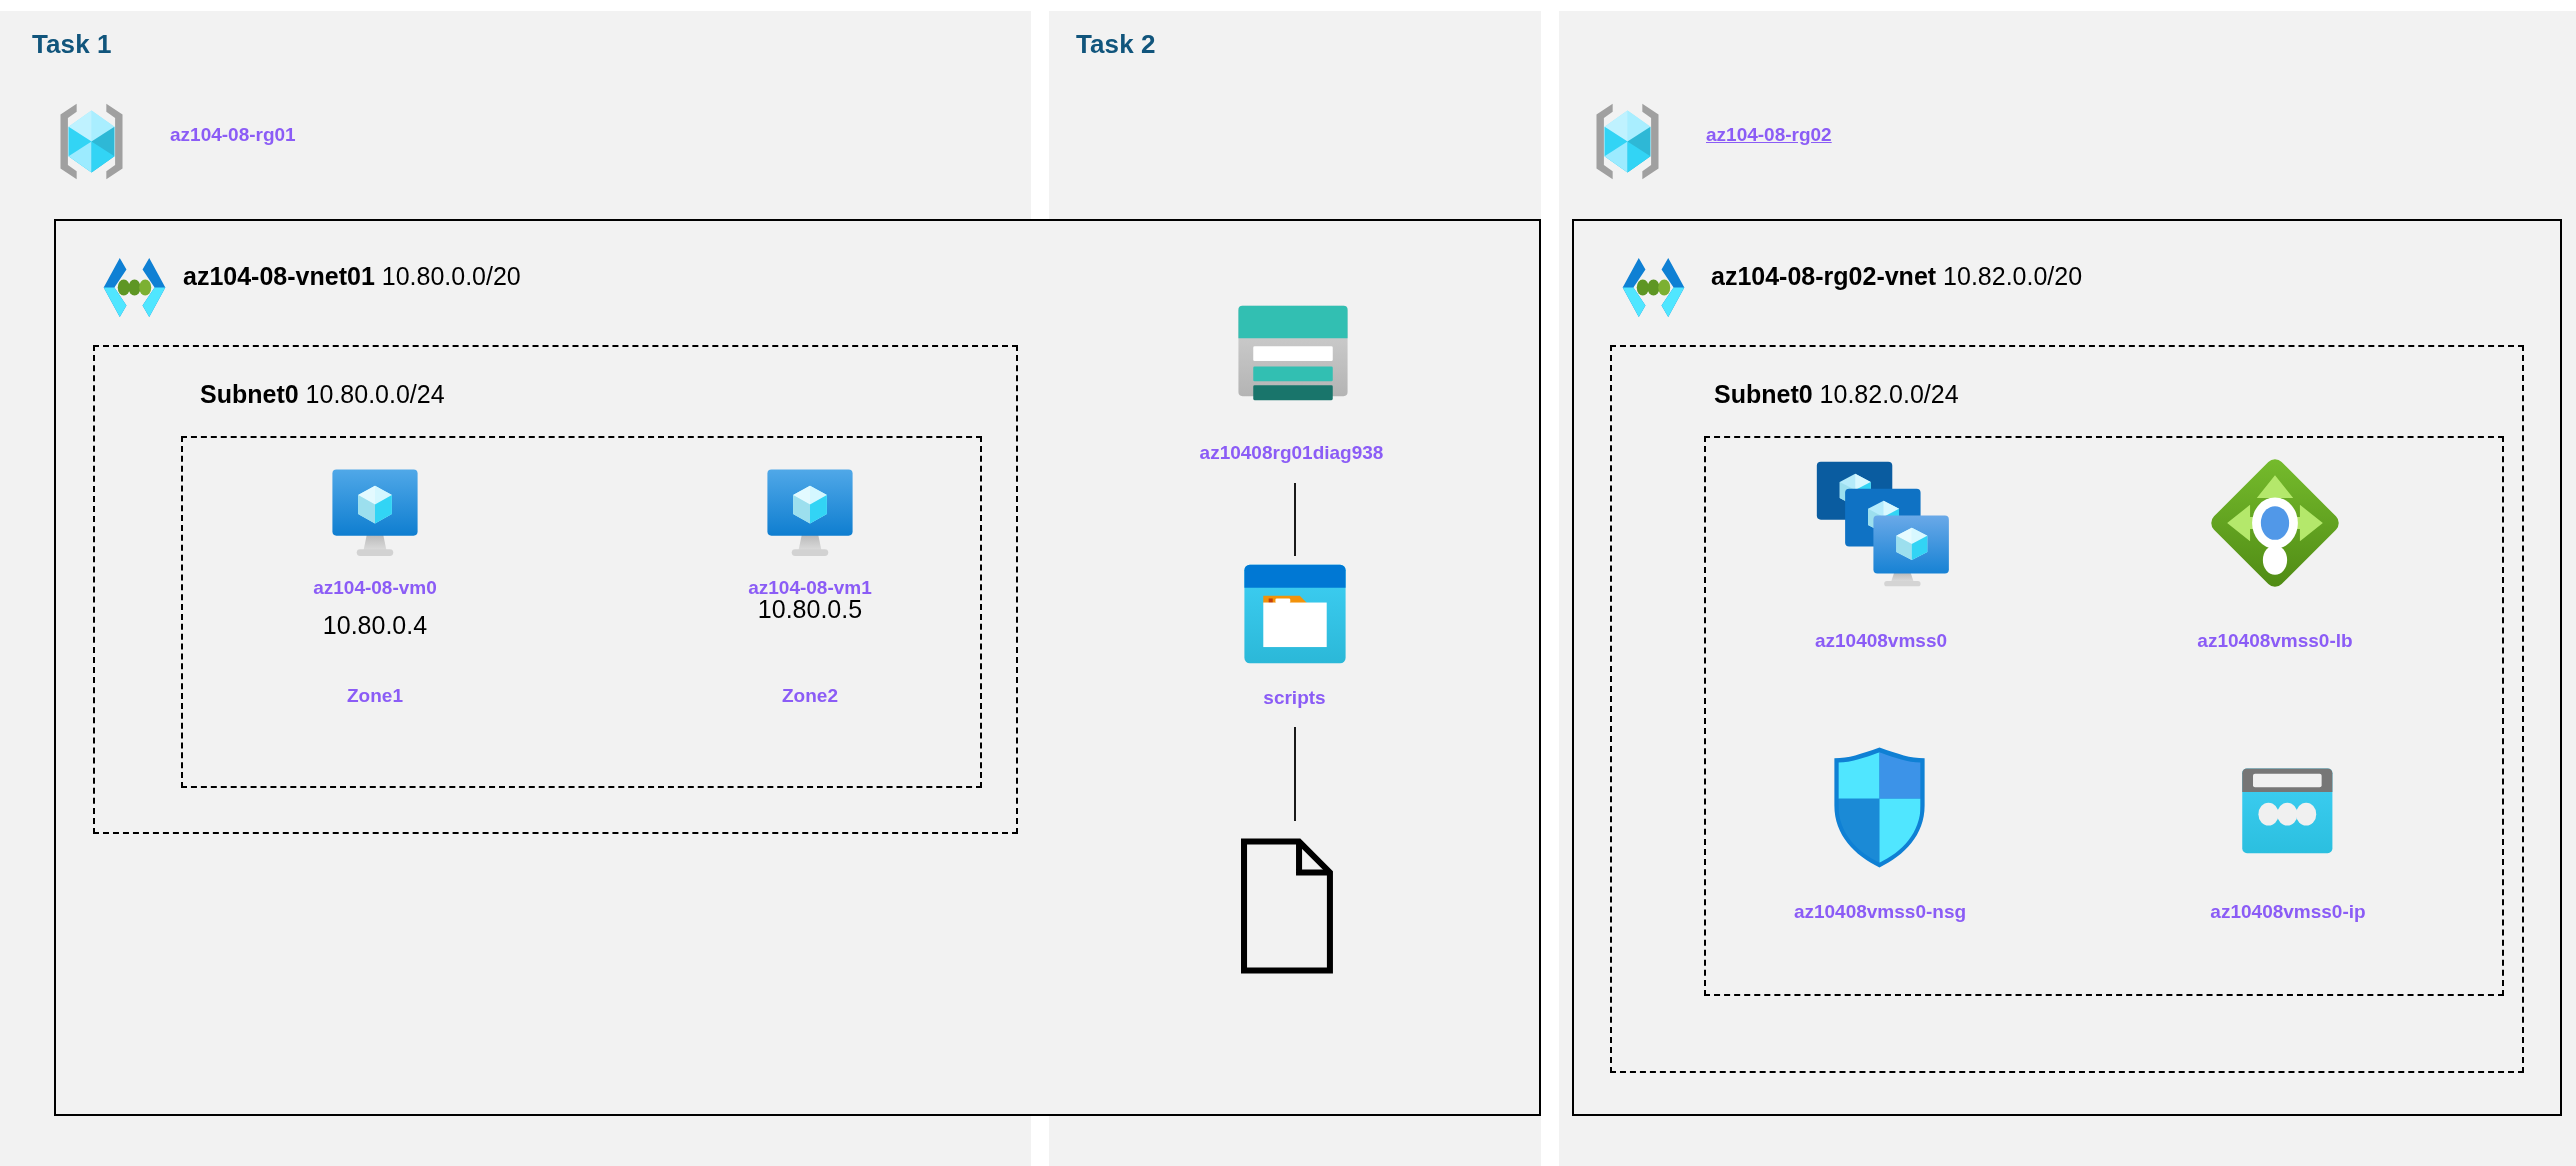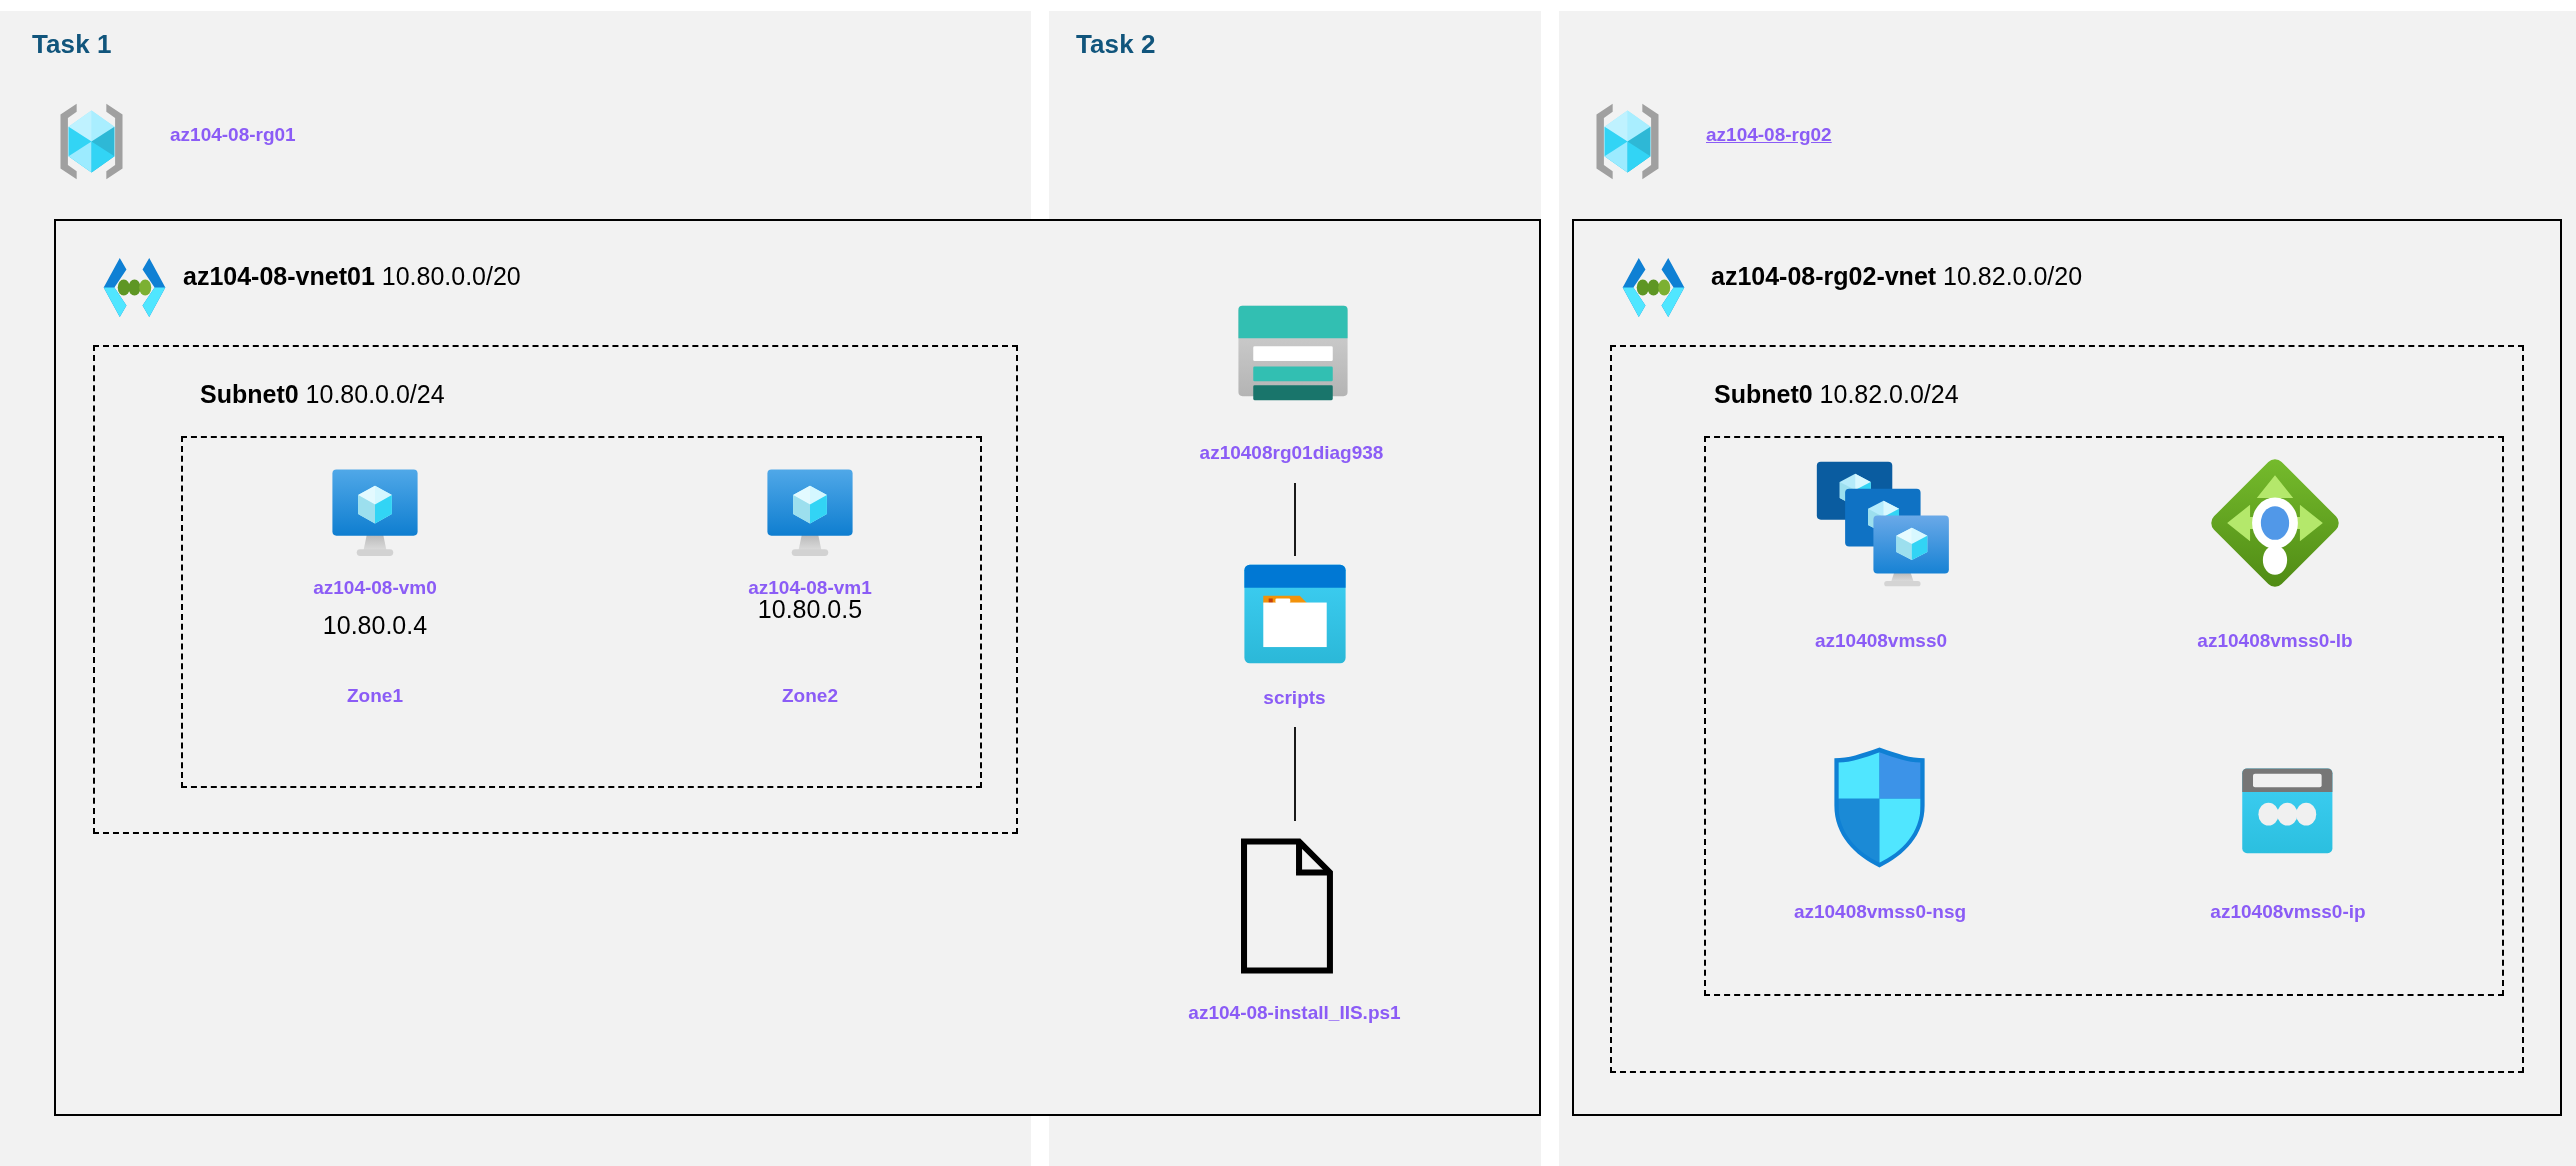--- a/index.html
+++ b/index.html
@@ -165,21 +165,20 @@
   <div class="node-label" style="left:1092px;top:676px;width:405px;">scripts</div>
 
   <div class="connector" style="left:1294px;top:716px;height:94px;"></div>
 
   <div class="ico" style="left:1240px;top:826px;width:102px;height:142px;">
     <svg width="102" height="142" viewBox="0 0 152 210">
       <path d="M6 6 L88 6 L134 52 L134 198 L6 198 Z" fill="#f2f2f2" stroke="#000000" stroke-width="9" stroke-linejoin="miter"></path>
       <path d="M88 6 L88 52 L134 52" fill="none" stroke="#000000" stroke-width="9" stroke-linejoin="miter"></path>
     </svg>
   </div>
-  <div class="node-label" style="left:1062px;top:991px;width:465px;">az104-08-install_IIS.ps1</div>
 
   <div class="panel" style="left:1559px;top:0px;width:1017px;height:1166px;"></div>
 
 
   <div class="ico" style="left:1583px;top:86px;width:89px;height:89px;">
     <svg width="89" height="89" viewBox="0 0 132 132">
       <path d="M44 10 L20 26 L20 106 L44 122 L44 110 L31 101 L31 31 L44 22 Z" fill="#a0a0a0"></path>
       <path d="M88 10 L112 26 L112 106 L88 122 L88 110 L101 101 L101 31 L88 22 Z" fill="#a0a0a0"></path>
       <path d="M66 20 L100 44 L100 88 L66 112 L32 88 L32 44 Z" fill="#9cebff"></path>
       <path d="M66 20 L100 44 L66 66 Z" fill="#a9eeff"></path>

